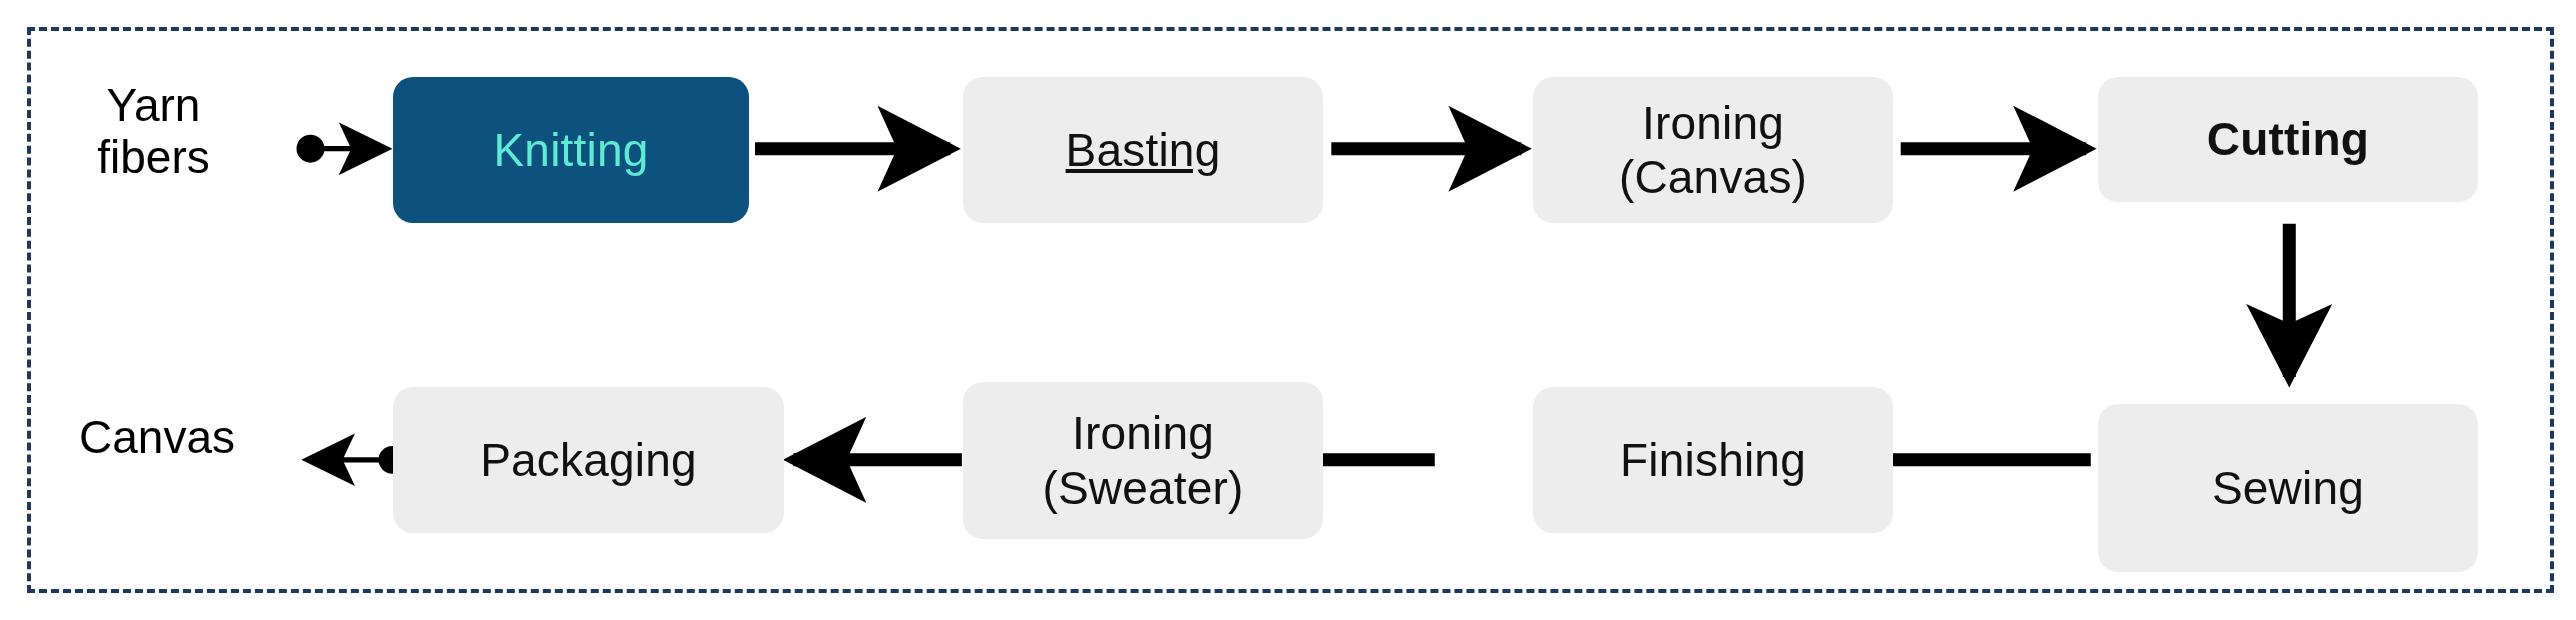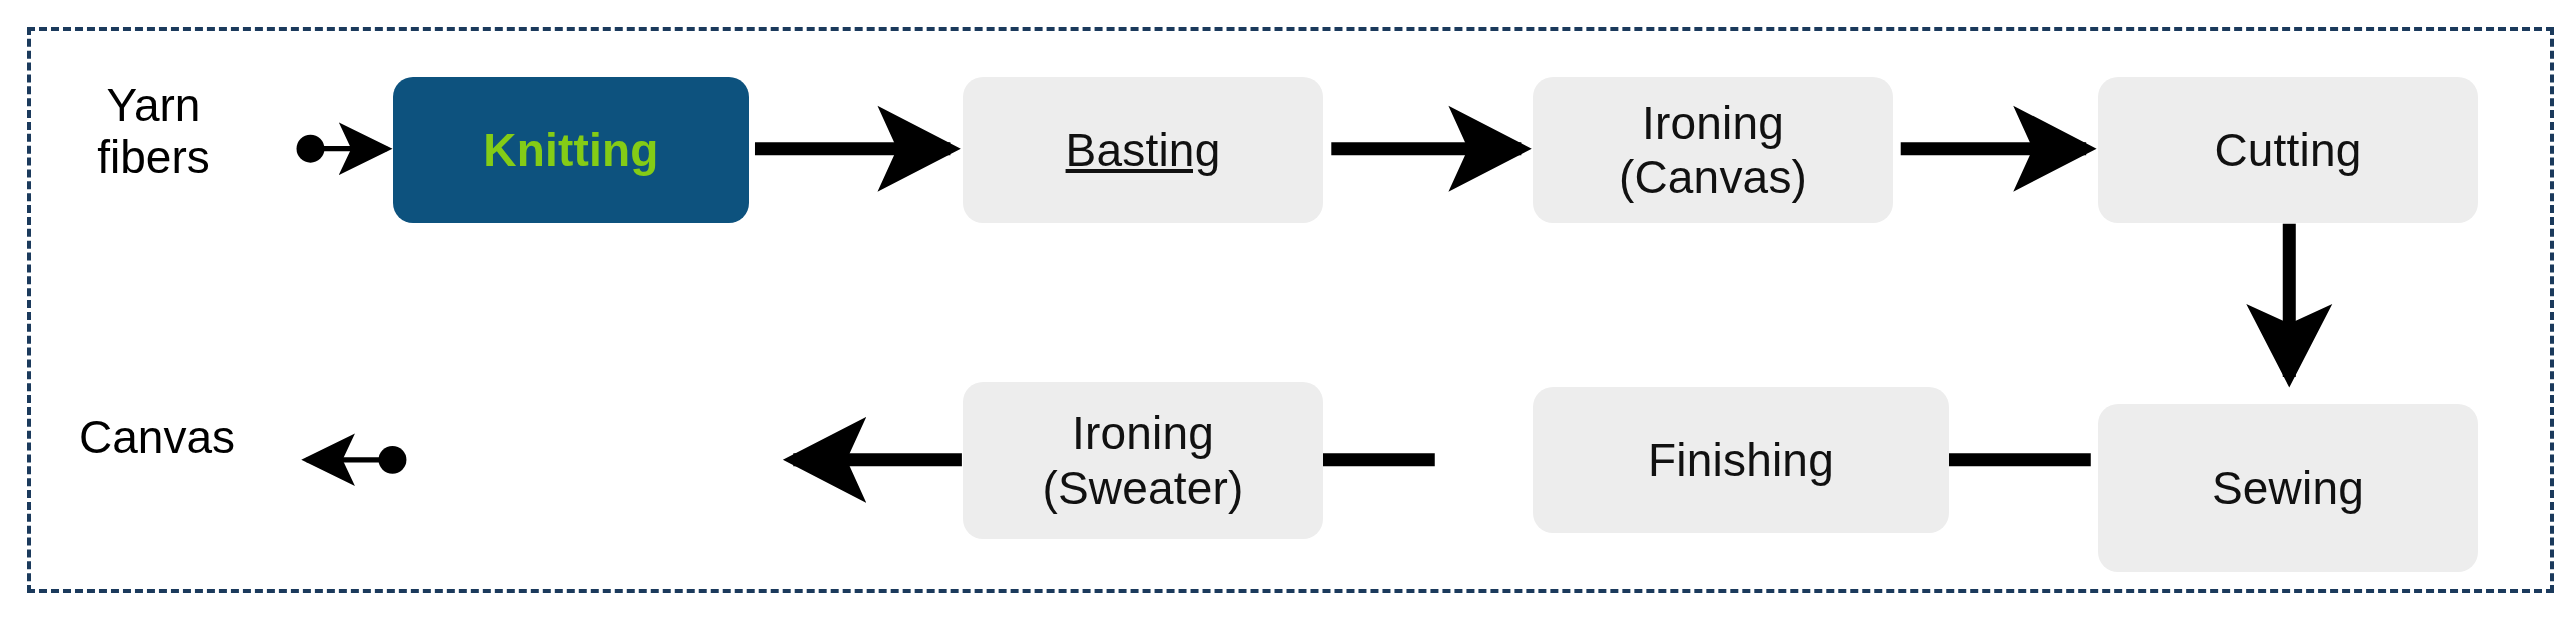--- a/index.html
+++ b/index.html
@@ -29,22 +29,21 @@
     text-align:center;
     color:#111111;
     font-size:46px;
     line-height:1.18;
     letter-spacing:0.2px;
     box-sizing:border-box;
     padding:3.1px 7.7px;
   }
   .node.accent{
     background:#0d527e;
-    color:#84cc16;
-    font-weight:bold;
+    color:#5eead4;
   }
   .node .label{ display:block; white-space:pre-line; }
 
   .endpoint-label{
     position:absolute;
     font-weight:normal;
     font-size:46px;
     line-height:1.12;
     color:#000000;
     text-align:center;
@@ -127,32 +126,35 @@
 
   <div class="node" style="left:963px;top:77px;width:360px;height:146px;text-decoration:underline;">
     <span class="label">Basting</span>
   </div>
 
   <div class="node" style="left:1533px;top:77px;width:360px;height:146px;">
     <span class="label">Ironing
 (Canvas)</span>
   </div>
 
-  <div class="node" style="left:2098px;top:77px;width:380px;height:146px;">
+  <div class="node" style="left:2098px;top:77px;width:380px;height:125px;font-weight:bold;">
     <span class="label">Cutting</span>
   </div>
 
   <div class="node" style="left:2098px;top:404px;width:380px;height:168px;">
     <span class="label">Sewing</span>
   </div>
 
-  <div class="node" style="left:1533px;top:387px;width:416px;height:146px;">
+  <div class="node" style="left:1533px;top:387px;width:360px;height:146px;">
     <span class="label">Finishing</span>
   </div>
 
   <div class="node" style="left:963px;top:382px;width:360px;height:157px;">
     <span class="label">Ironing
 (Sweater)</span>
   </div>
 
+  <div class="node" style="left:393px;top:387px;width:391px;height:146px;">
+    <span class="label">Packaging</span>
+  </div>
 
 </div>
 
 
 </body></html>

